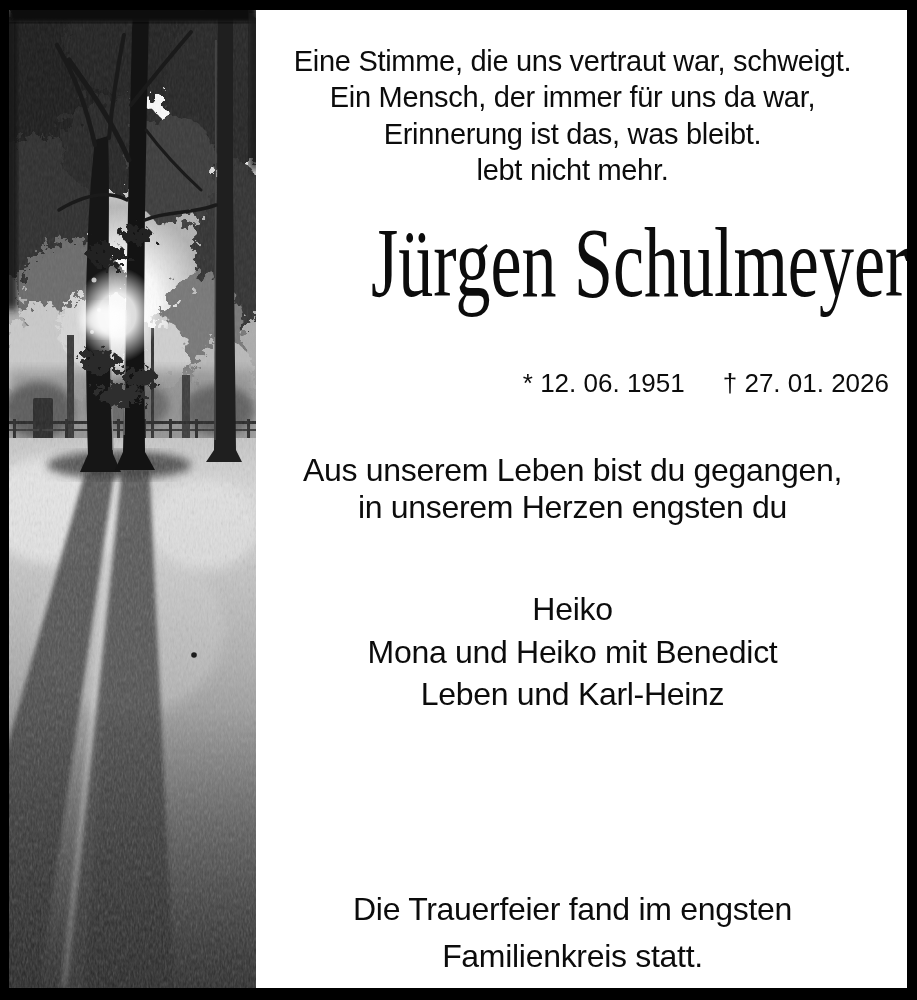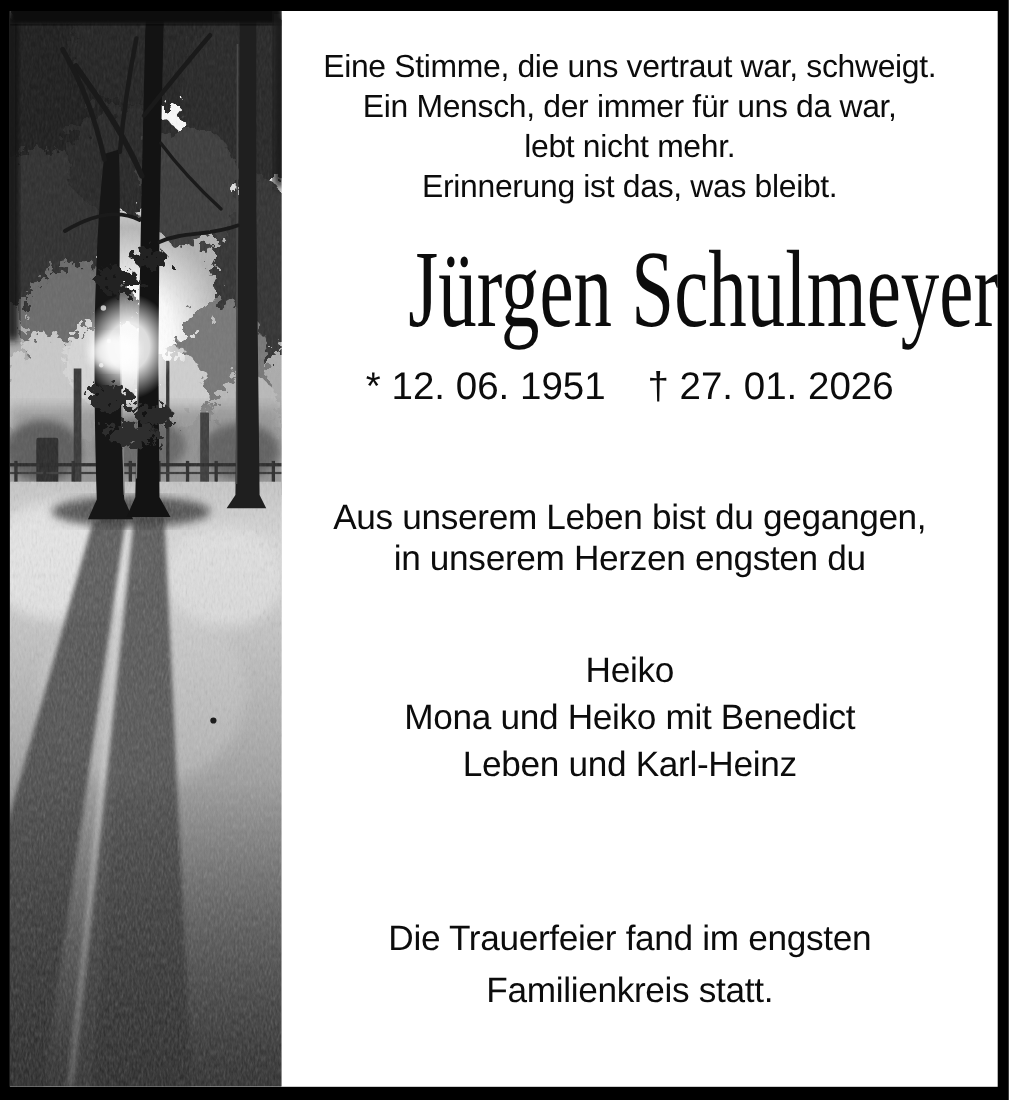--- a/index.html
+++ b/index.html
@@ -30,25 +30,25 @@
   .verse{top:33px;font-size:29px;line-height:36.4px;letter-spacing:-0.3px;}
   .name-block{top:203px;}
   .name-inner{
     display:inline-block;
     font-family:"Liberation Serif",serif;
     font-size:100px;line-height:100px;
     transform:scaleX(0.70);
     transform-origin:50% 50%;
     white-space:nowrap;
   }
-  .dates{top:322px;font-size:35px;line-height:40px;}
+  .dates{top:353px;font-size:26px;line-height:40px;text-align:right;}
   .dates .sep{display:inline-block;width:38px;}
   .dedication{top:442px;font-size:32px;line-height:37px;letter-spacing:-0.3px;}
   .mourners{top:578px;font-size:32px;line-height:42.5px;letter-spacing:-0.3px;}
-  .notice{top:820px;font-size:32px;line-height:47px;letter-spacing:-0.3px;}
+  .notice{top:876px;font-size:32px;line-height:47px;letter-spacing:-0.3px;}
 </style>
 </head>
 <body>
 
 <div class="card">
   <div class="inner">
 
     <div class="photo-wrap">
       <svg width="247" height="978" viewBox="0 0 247 978" xmlns="http://www.w3.org/2000/svg">
         <defs>
@@ -203,22 +203,22 @@
 
         <circle cx="185" cy="645" r="2.8" fill="#1c1c1c"></circle>
       </svg>
     </div>
 
     <div class="text-col">
 
       <div class="tblock verse">
         <div>Eine Stimme, die uns vertraut war, schweigt.</div>
         <div>Ein Mensch, der immer für uns da war,</div>
+        <div>Erinnerung ist das, was bleibt.</div>
         <div>lebt nicht mehr.</div>
-        <div>Erinnerung ist das, was bleibt.</div>
       </div>
 
       <div class="tblock name-block">
         <span class="name-inner">Jürgen Schulmeyer</span>
       </div>
 
       <div class="tblock dates">
         <span>* 12. 06. 1951</span><span class="sep"></span><span>† 27. 01. 2026</span>
       </div>
 

